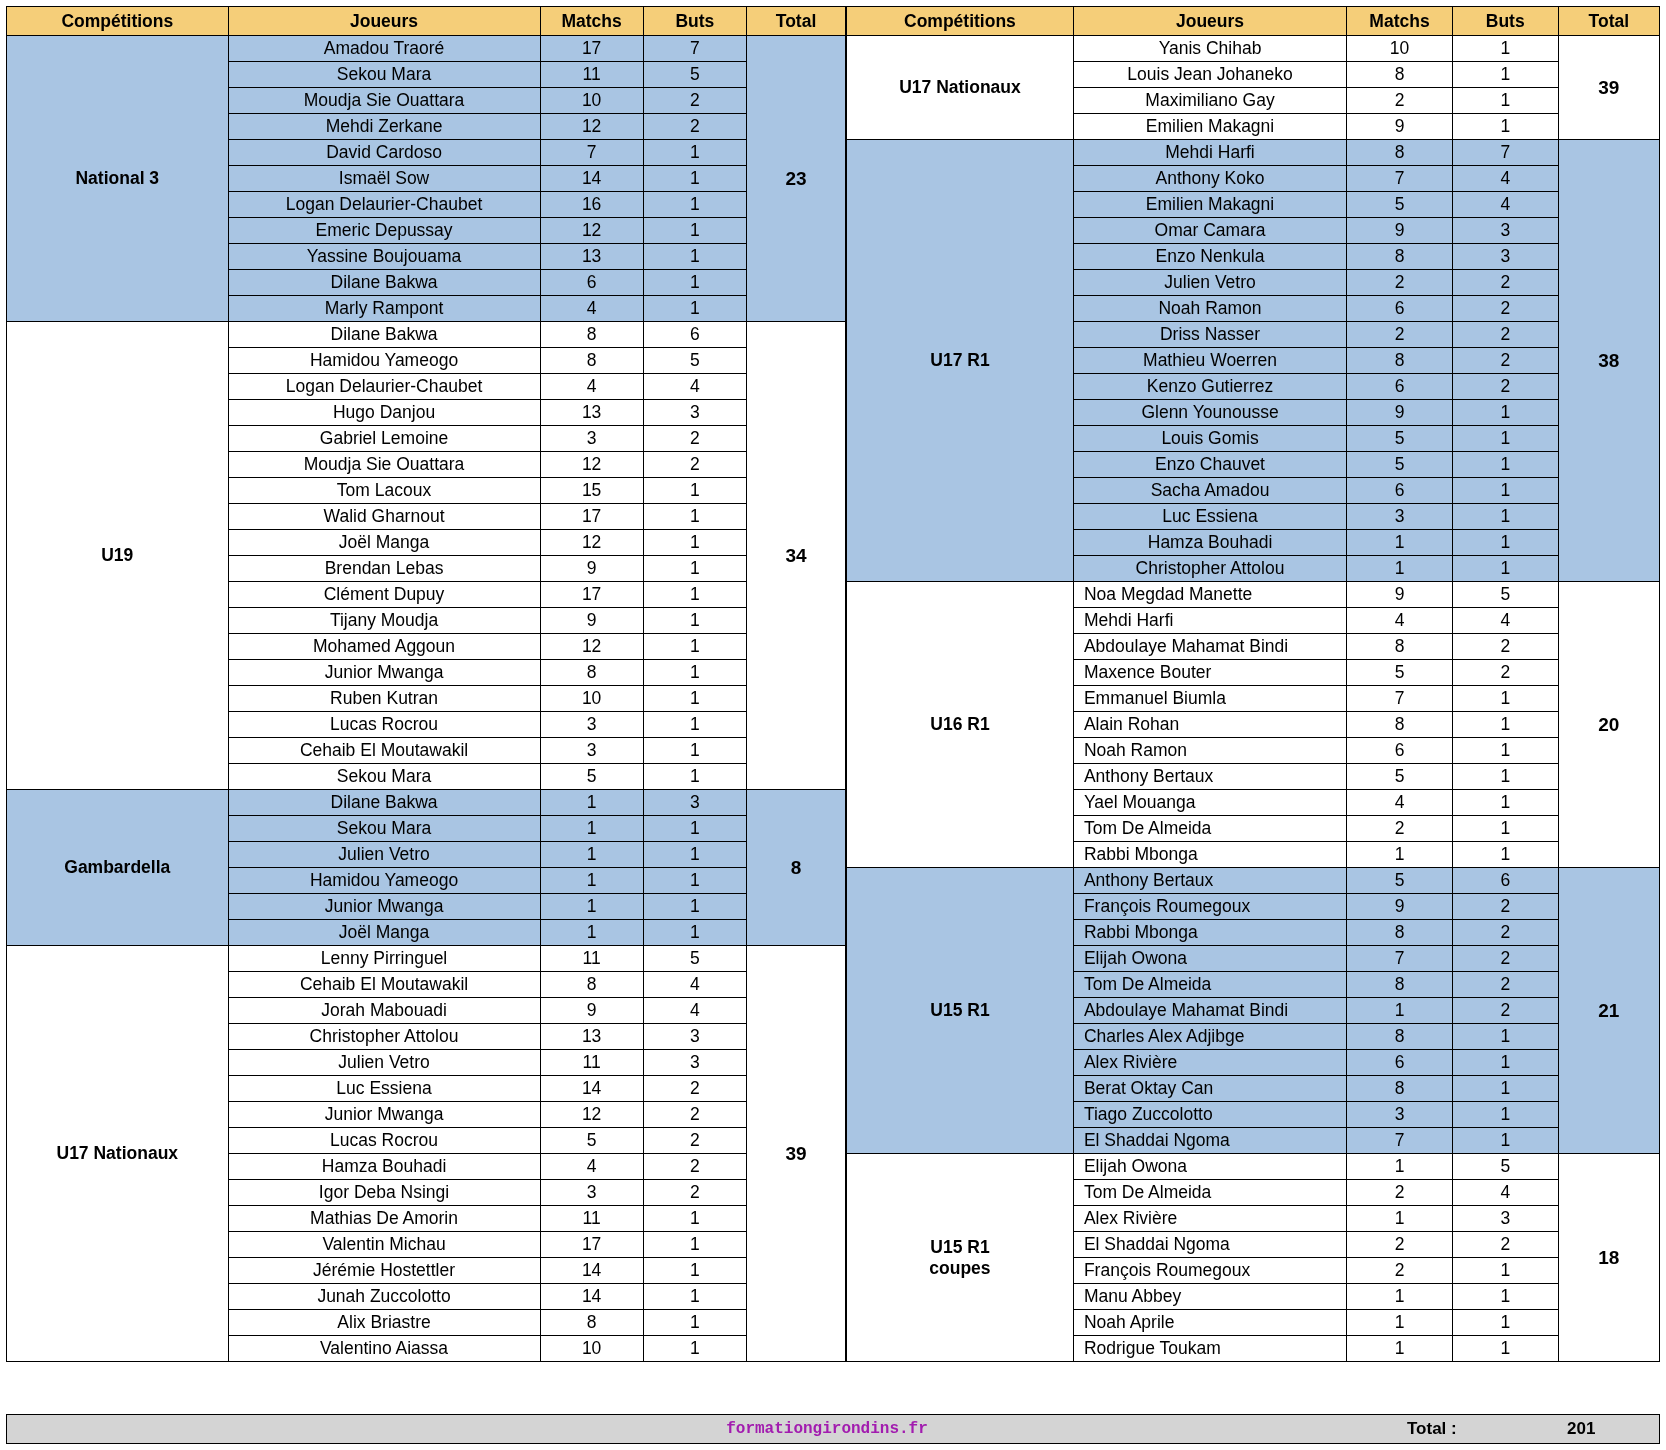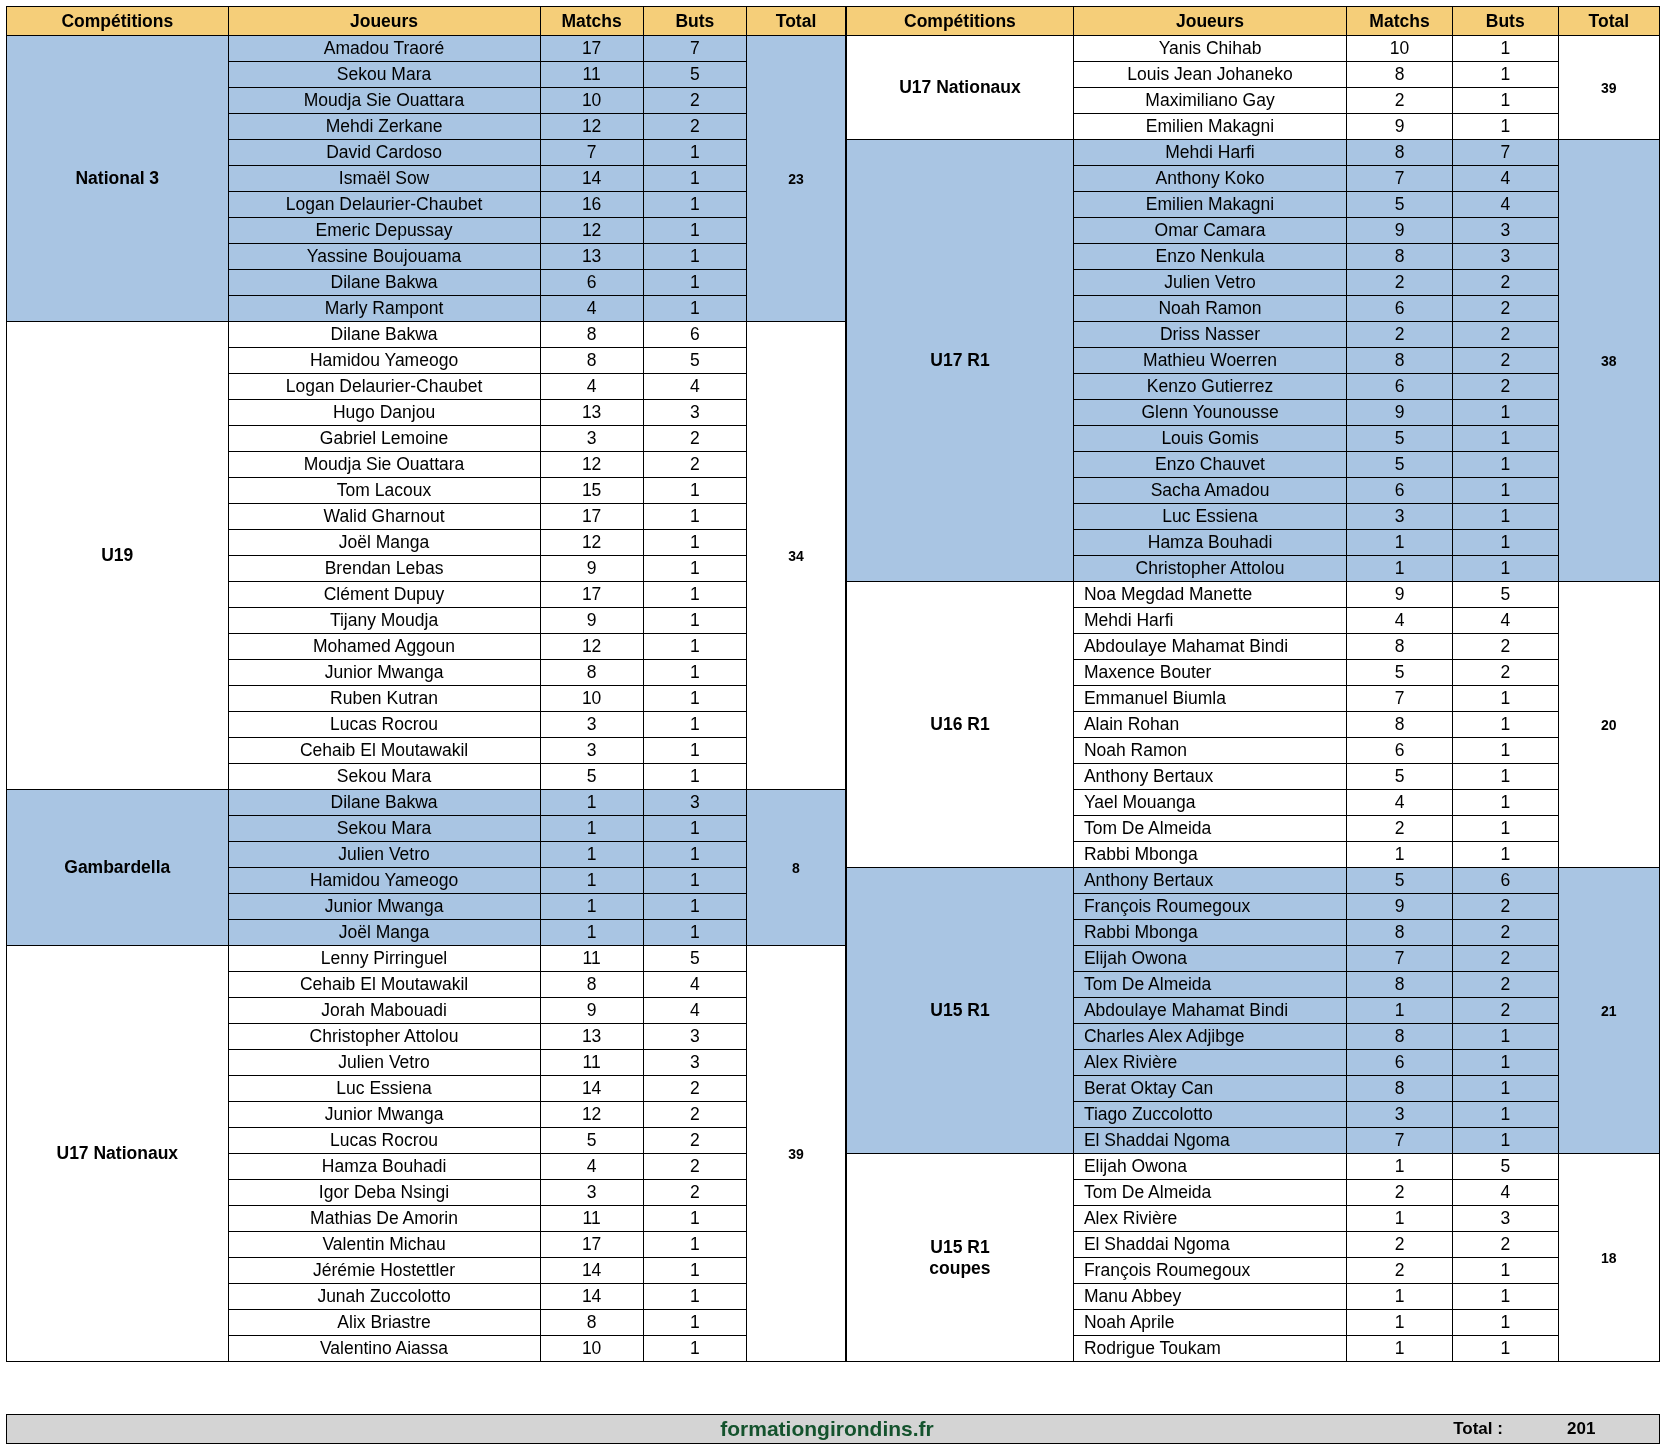--- a/index.html
+++ b/index.html
@@ -56,46 +56,47 @@
   .rc-t { width: 92px; }
 
   .blue td, .blue th { background: #a9c5e3; }
   .white td, .white th { background: #ffffff; }
   td.comp, th.comp {
     font-weight: bold;
     font-size: 17.5px;
   }
   td.total {
     font-weight: bold;
-    font-size: 14px;
+    font-size: 19px;
   }
   td.player { font-size: 17.5px; }
   .left-align { text-align: left; padding-left: 10px; }
 
   .footer {
     position: absolute;
     left: 6px; bottom: 6px;
     width: 1654px;
     height: 30px;
     background: #d4d4d4;
     border: 1px solid #000000;
     display: flex;
     align-items: center;
   }
   .footer .site {
     flex: 1;
     text-align: center;
     font-weight: bold;
-    font-size: 21px;
-    color: #14532d;
+    font-size: 16px;
+    color: #a21caf;
     padding-left: 240px;
+    font-family: Liberation Mono, monospace;
   }
   .footer .tot-label {
     width: 160px;
-    text-align: center;
+    text-align: left;
     font-weight: bold;
     font-size: 17px;
     padding-right: 18px;
   }
   .footer .tot-value {
     width: 92px;
     font-weight: bold;
     font-size: 17px;
   }
 </style>

